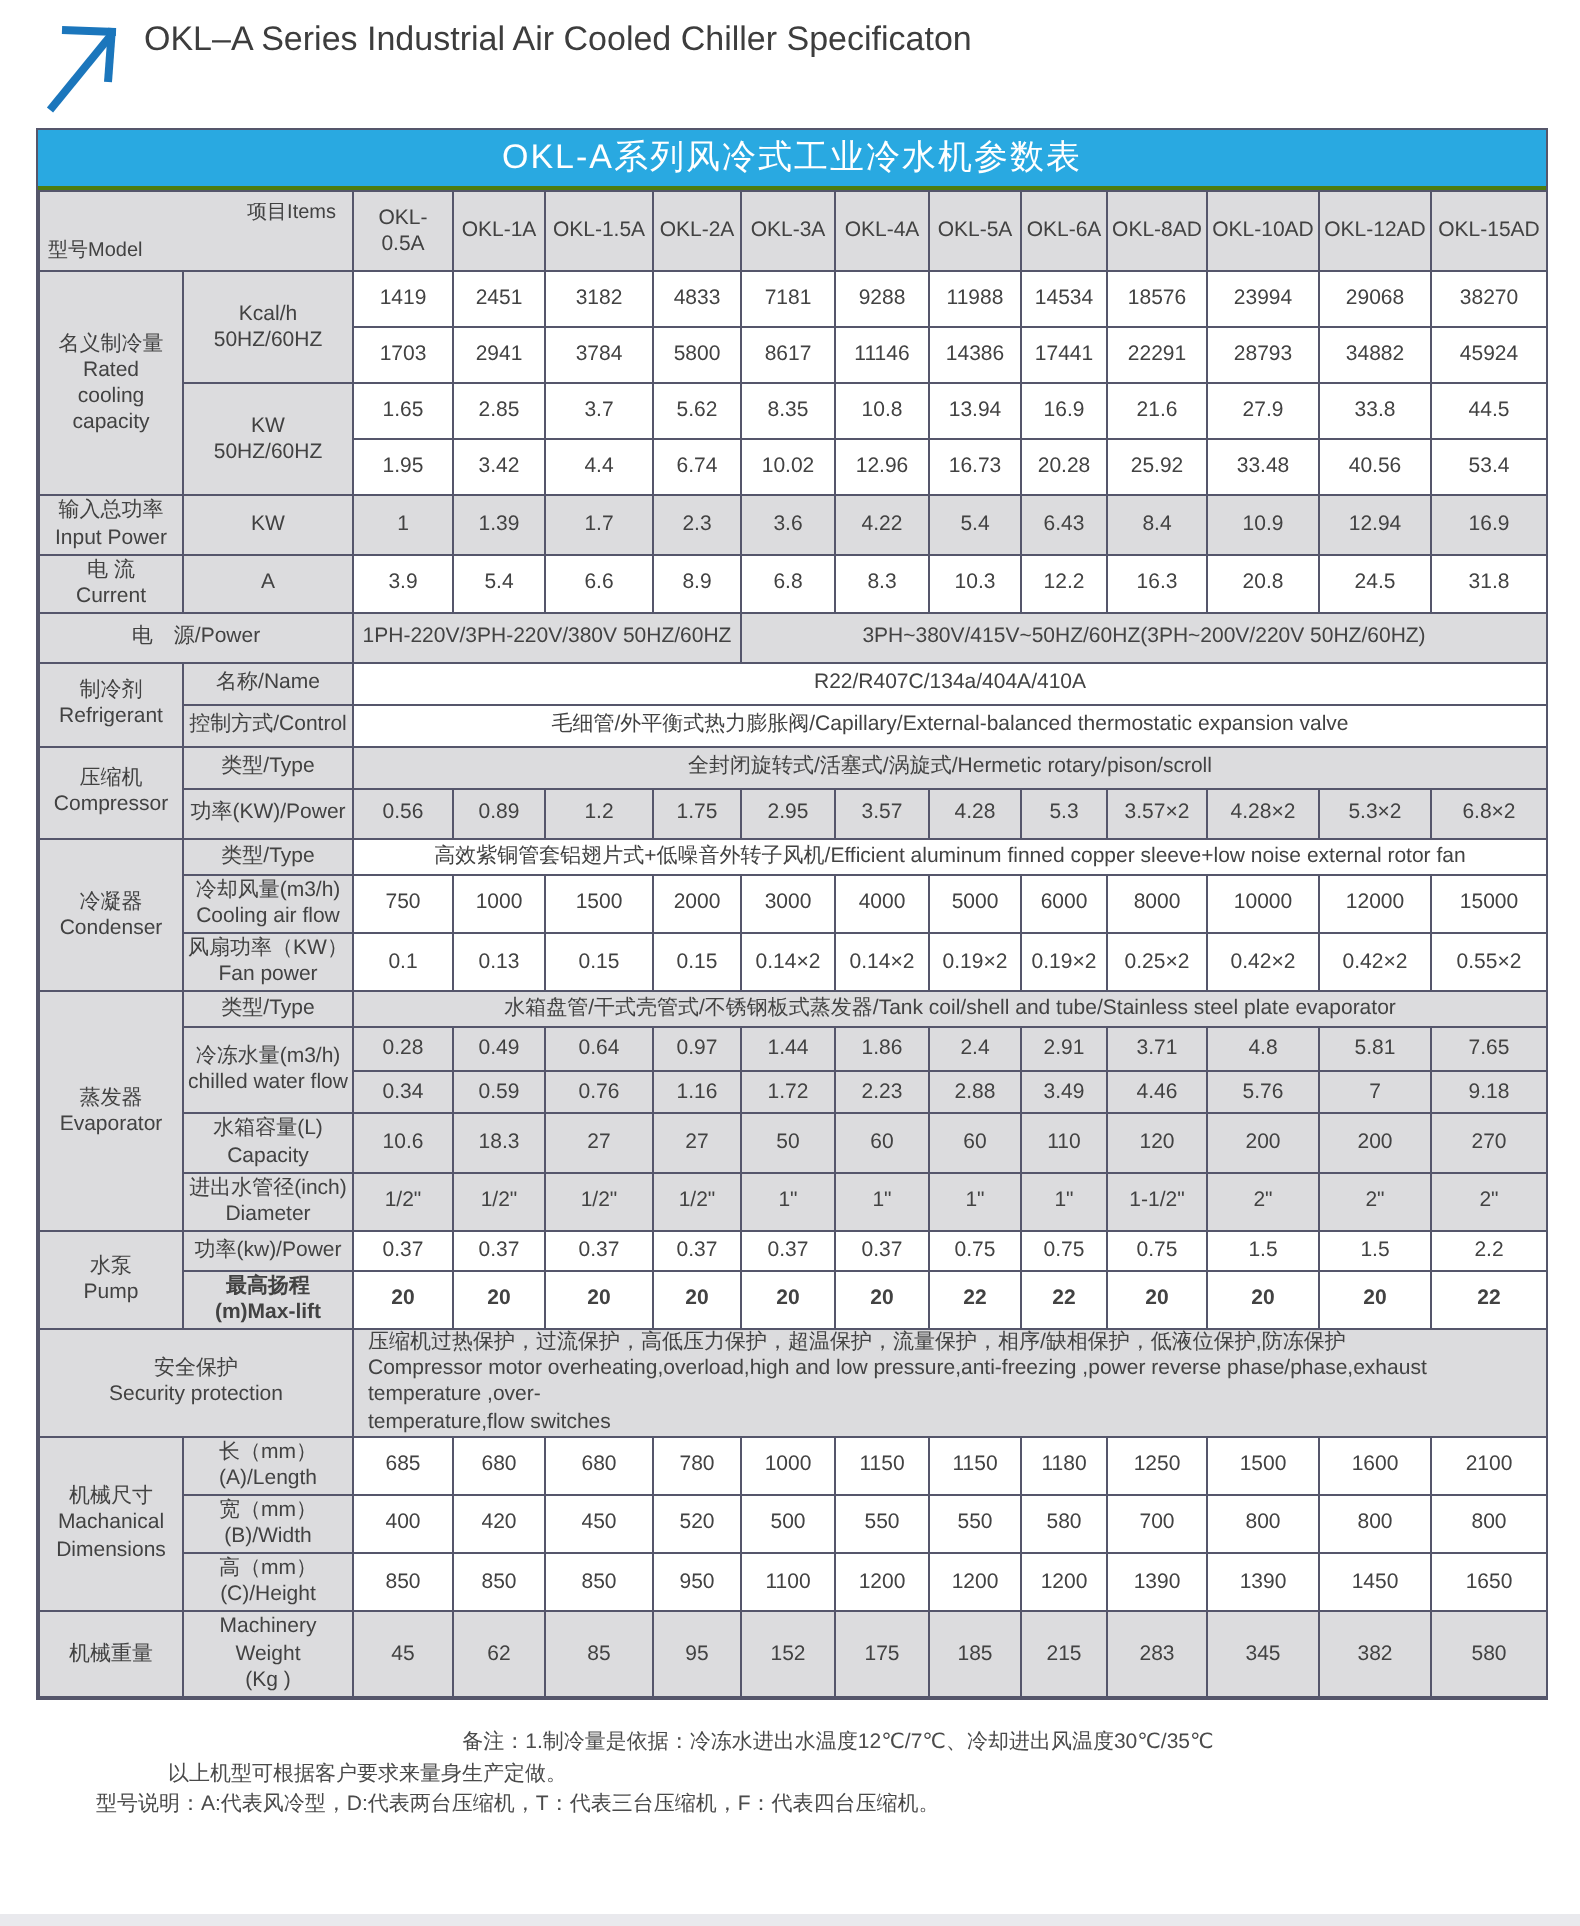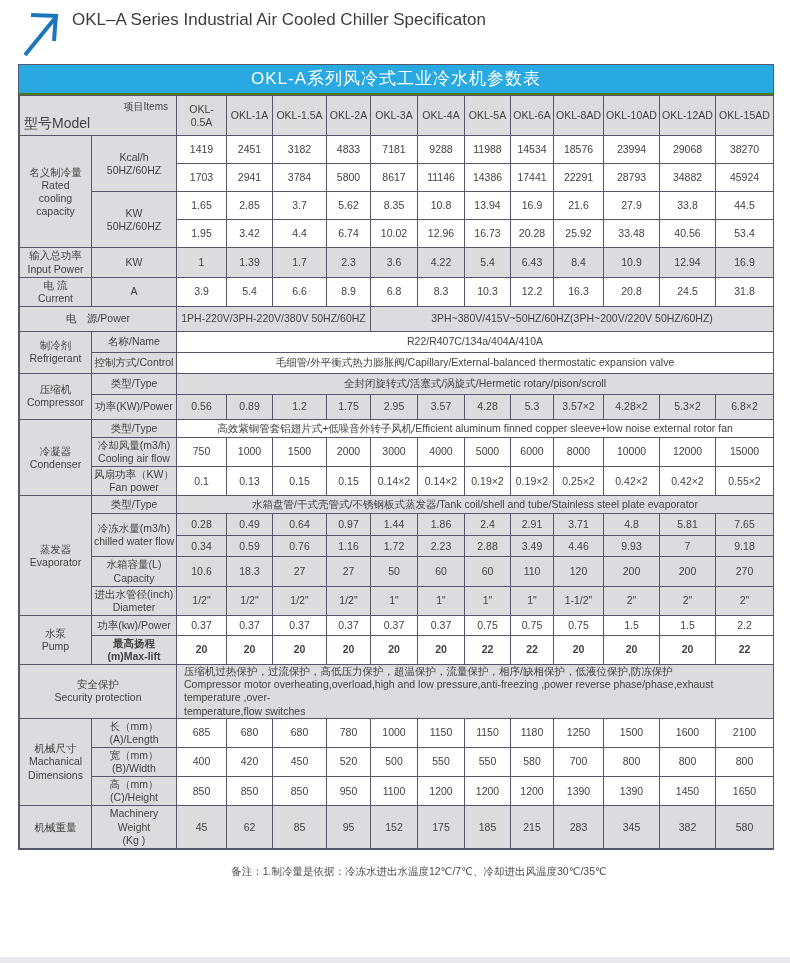--- a/index.html
+++ b/index.html
@@ -24,21 +24,21 @@
     border:1px solid #55566b;font-size:10.5px;text-align:center;vertical-align:middle;
     white-space:pre-line;padding:1px 2px;line-height:1.25;color:#424242;
   }
   td.lab{background:#dcdcde;}
   td.g{background:#dcdcde;}
   td.w{background:#ffffff;}
   td.left{text-align:left;padding:0 7px;}
   tr.hdr td{height:28px;background:#dcdcde;font-size:10.5px;}
   td.corner{position:relative;padding:0;background-color:#dcdcde;
     background-image:linear-gradient(to bottom right,transparent 49.5%,#55566b 49.5%,#55566b 50.6%,transparent 50.6%);}
-  .corner .m{position:absolute;left:4px;bottom:3px;font-size:14px;}
+  .corner .m{position:absolute;left:4px;bottom:3px;font-size:10px;}
   .corner .i{position:absolute;right:8px;top:5px;font-size:10px;}
   
   .notes{margin:14px 0 0 48px;font-size:10.5px;color:#4a4a4a;line-height:1.5;}
   .notes div{white-space:nowrap;}
   .bottom-bar{position:absolute;left:0;bottom:0;width:790px;height:6px;background:#e9e9ed;}
 </style>
 </head>
 <body>
 
 <div class="page-header">
@@ -289,21 +289,21 @@
         <tr style="height: 21px;">
           <td class="g">0.34</td>
           <td class="g">0.59</td>
           <td class="g">0.76</td>
           <td class="g">1.16</td>
           <td class="g">1.72</td>
           <td class="g">2.23</td>
           <td class="g">2.88</td>
           <td class="g">3.49</td>
           <td class="g">4.46</td>
-          <td class="g">9.93</td>
+          <td class="g">5.76</td>
           <td class="g">7</td>
           <td class="g">9.18</td>
         </tr>
         <tr style="height: 26px;">
           <td class="lab">水箱容量(L)
 Capacity</td>
           <td class="g">10.6</td>
           <td class="g">18.3</td>
           <td class="g">27</td>
           <td class="g">27</td>
@@ -435,15 +435,17 @@
           <td class="g">345</td>
           <td class="g">382</td>
           <td class="g">580</td>
         </tr>
       </tbody>
   </table>
 </div>
 
 <div class="notes" id="notes-zh">
     <div style="padding-left: 0px; text-align: center;">备注：1.制冷量是依据：冷冻水进出水温度12℃/7℃、冷却进出风温度30℃/35℃</div>
+    <div style="padding-left: 36px;">以上机型可根据客户要求来量身生产定做。</div>
+    <div style="padding-left: 0px;">型号说明：A:代表风冷型，D:代表两台压缩机，T：代表三台压缩机，F：代表四台压缩机。</div>
   </div>
 
 <div class="bottom-bar"></div>
 
 </body></html>

